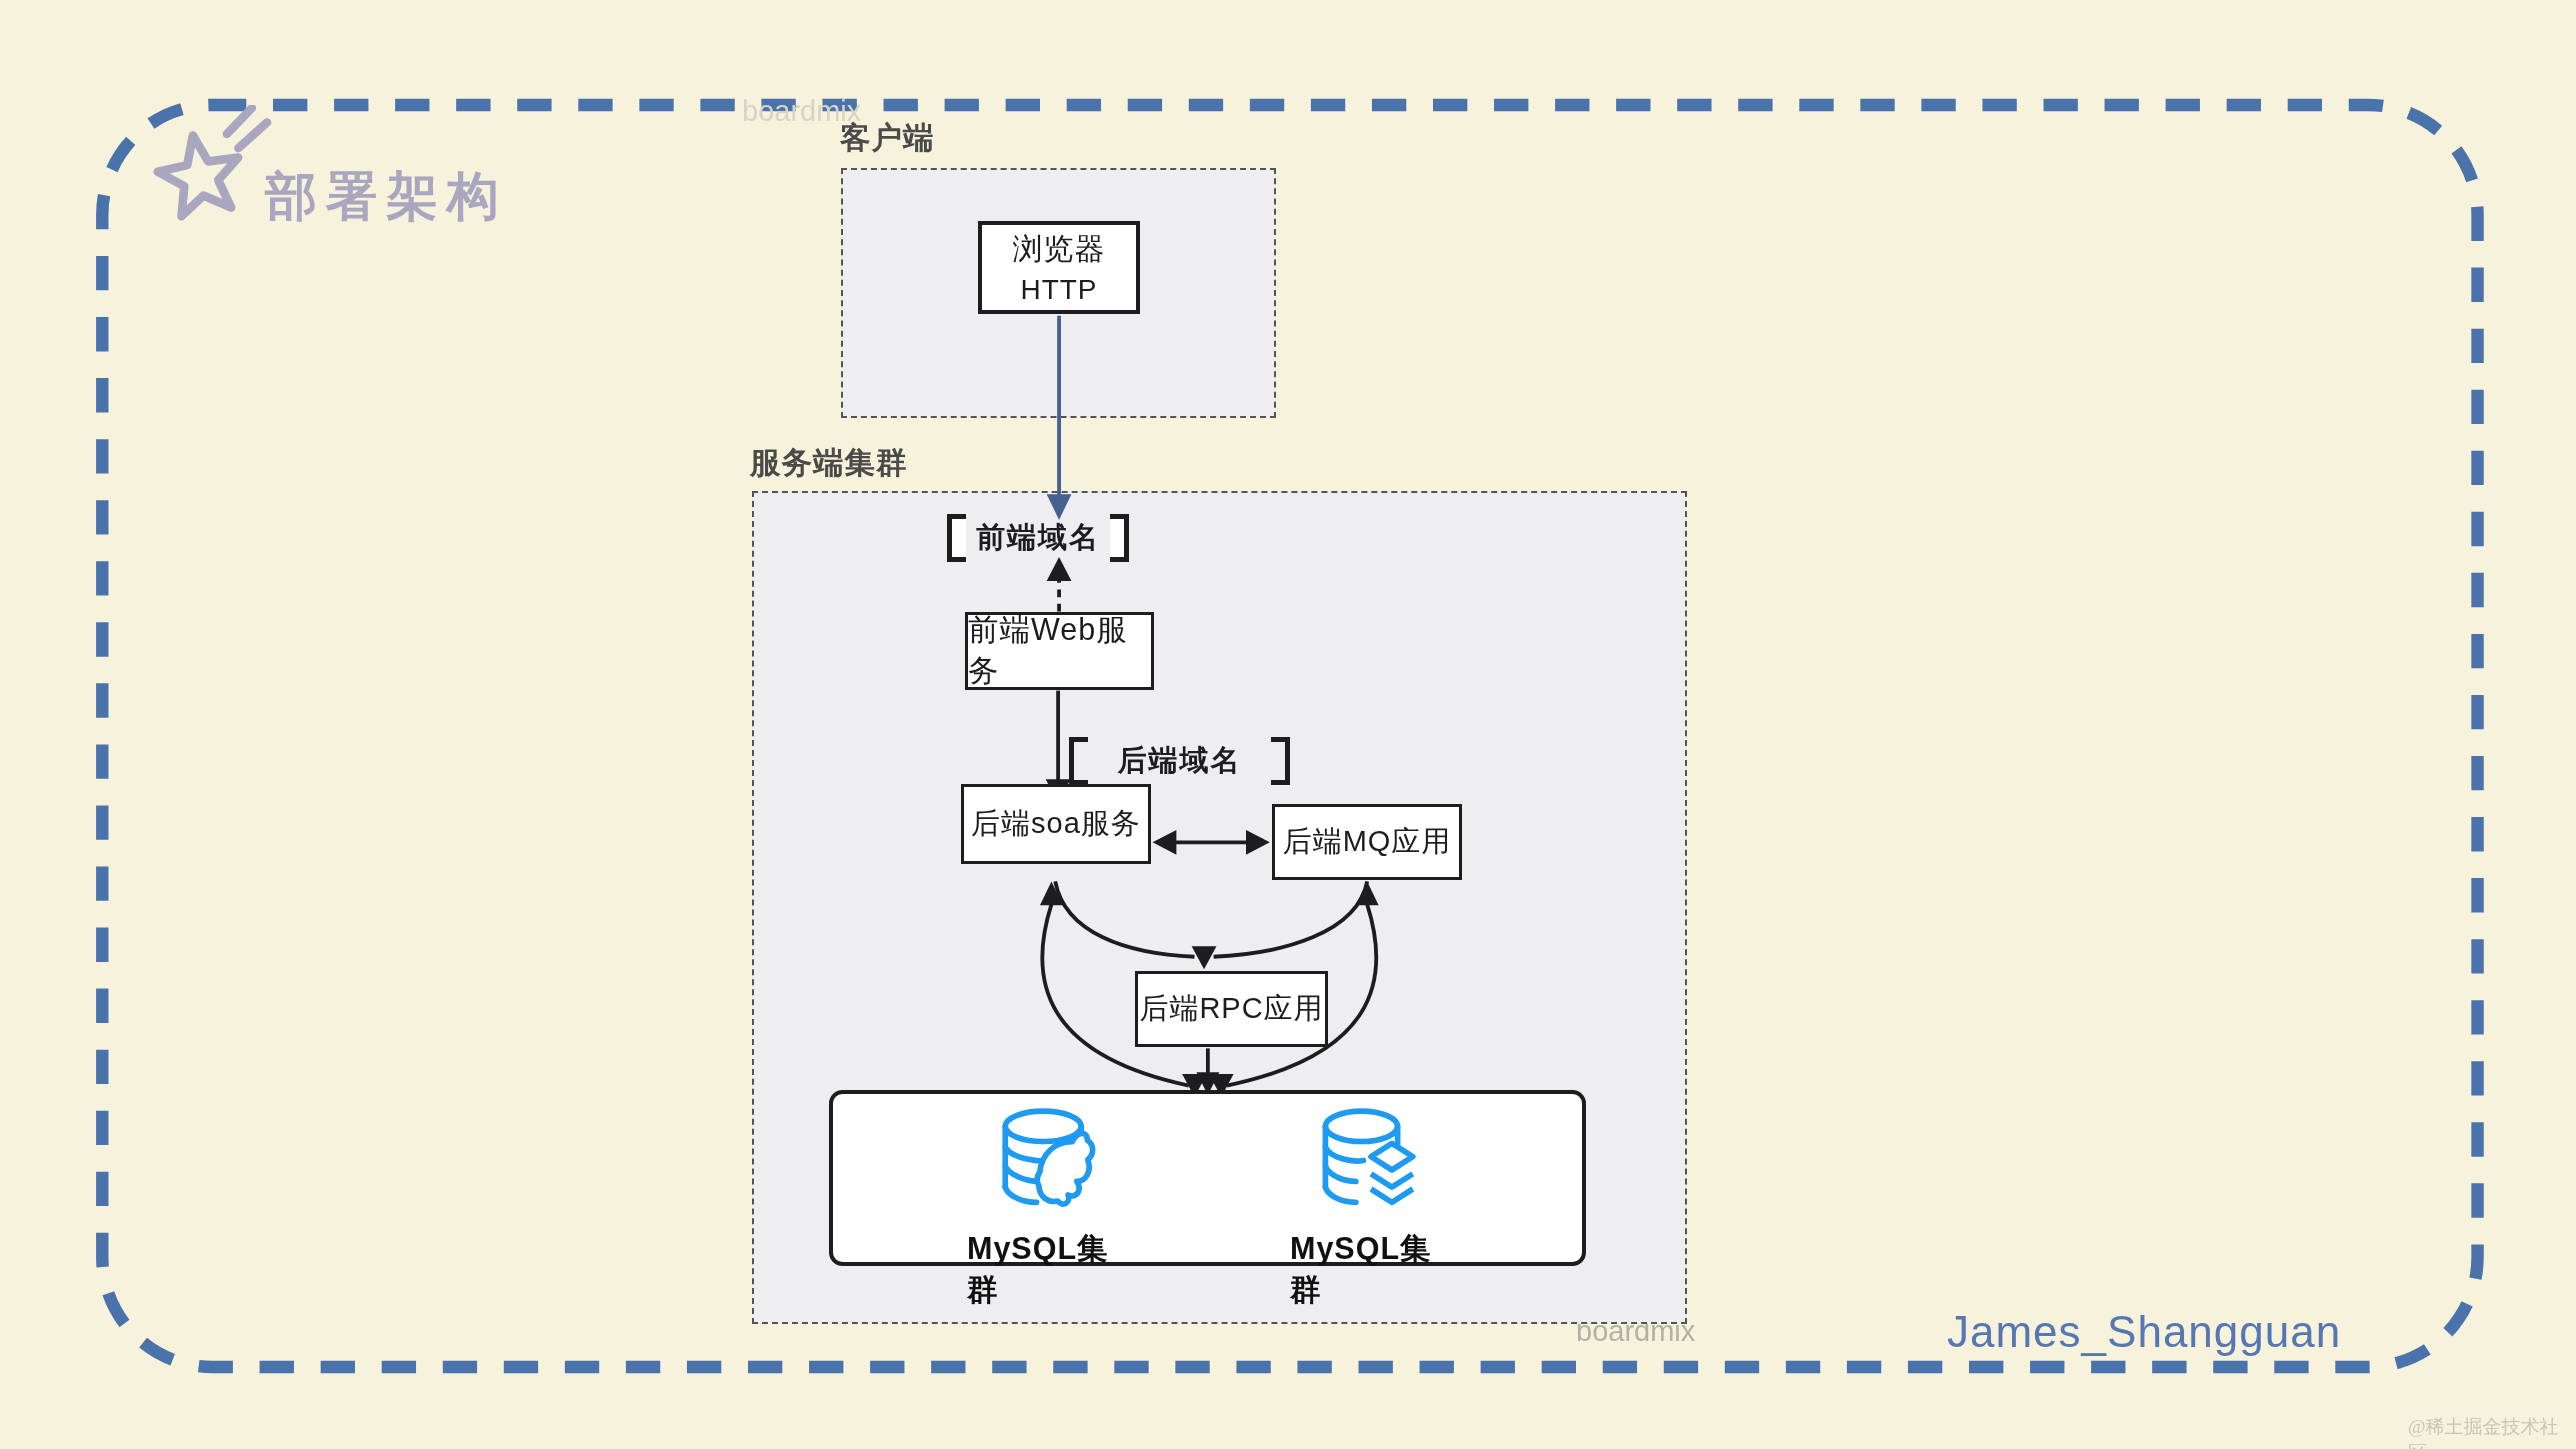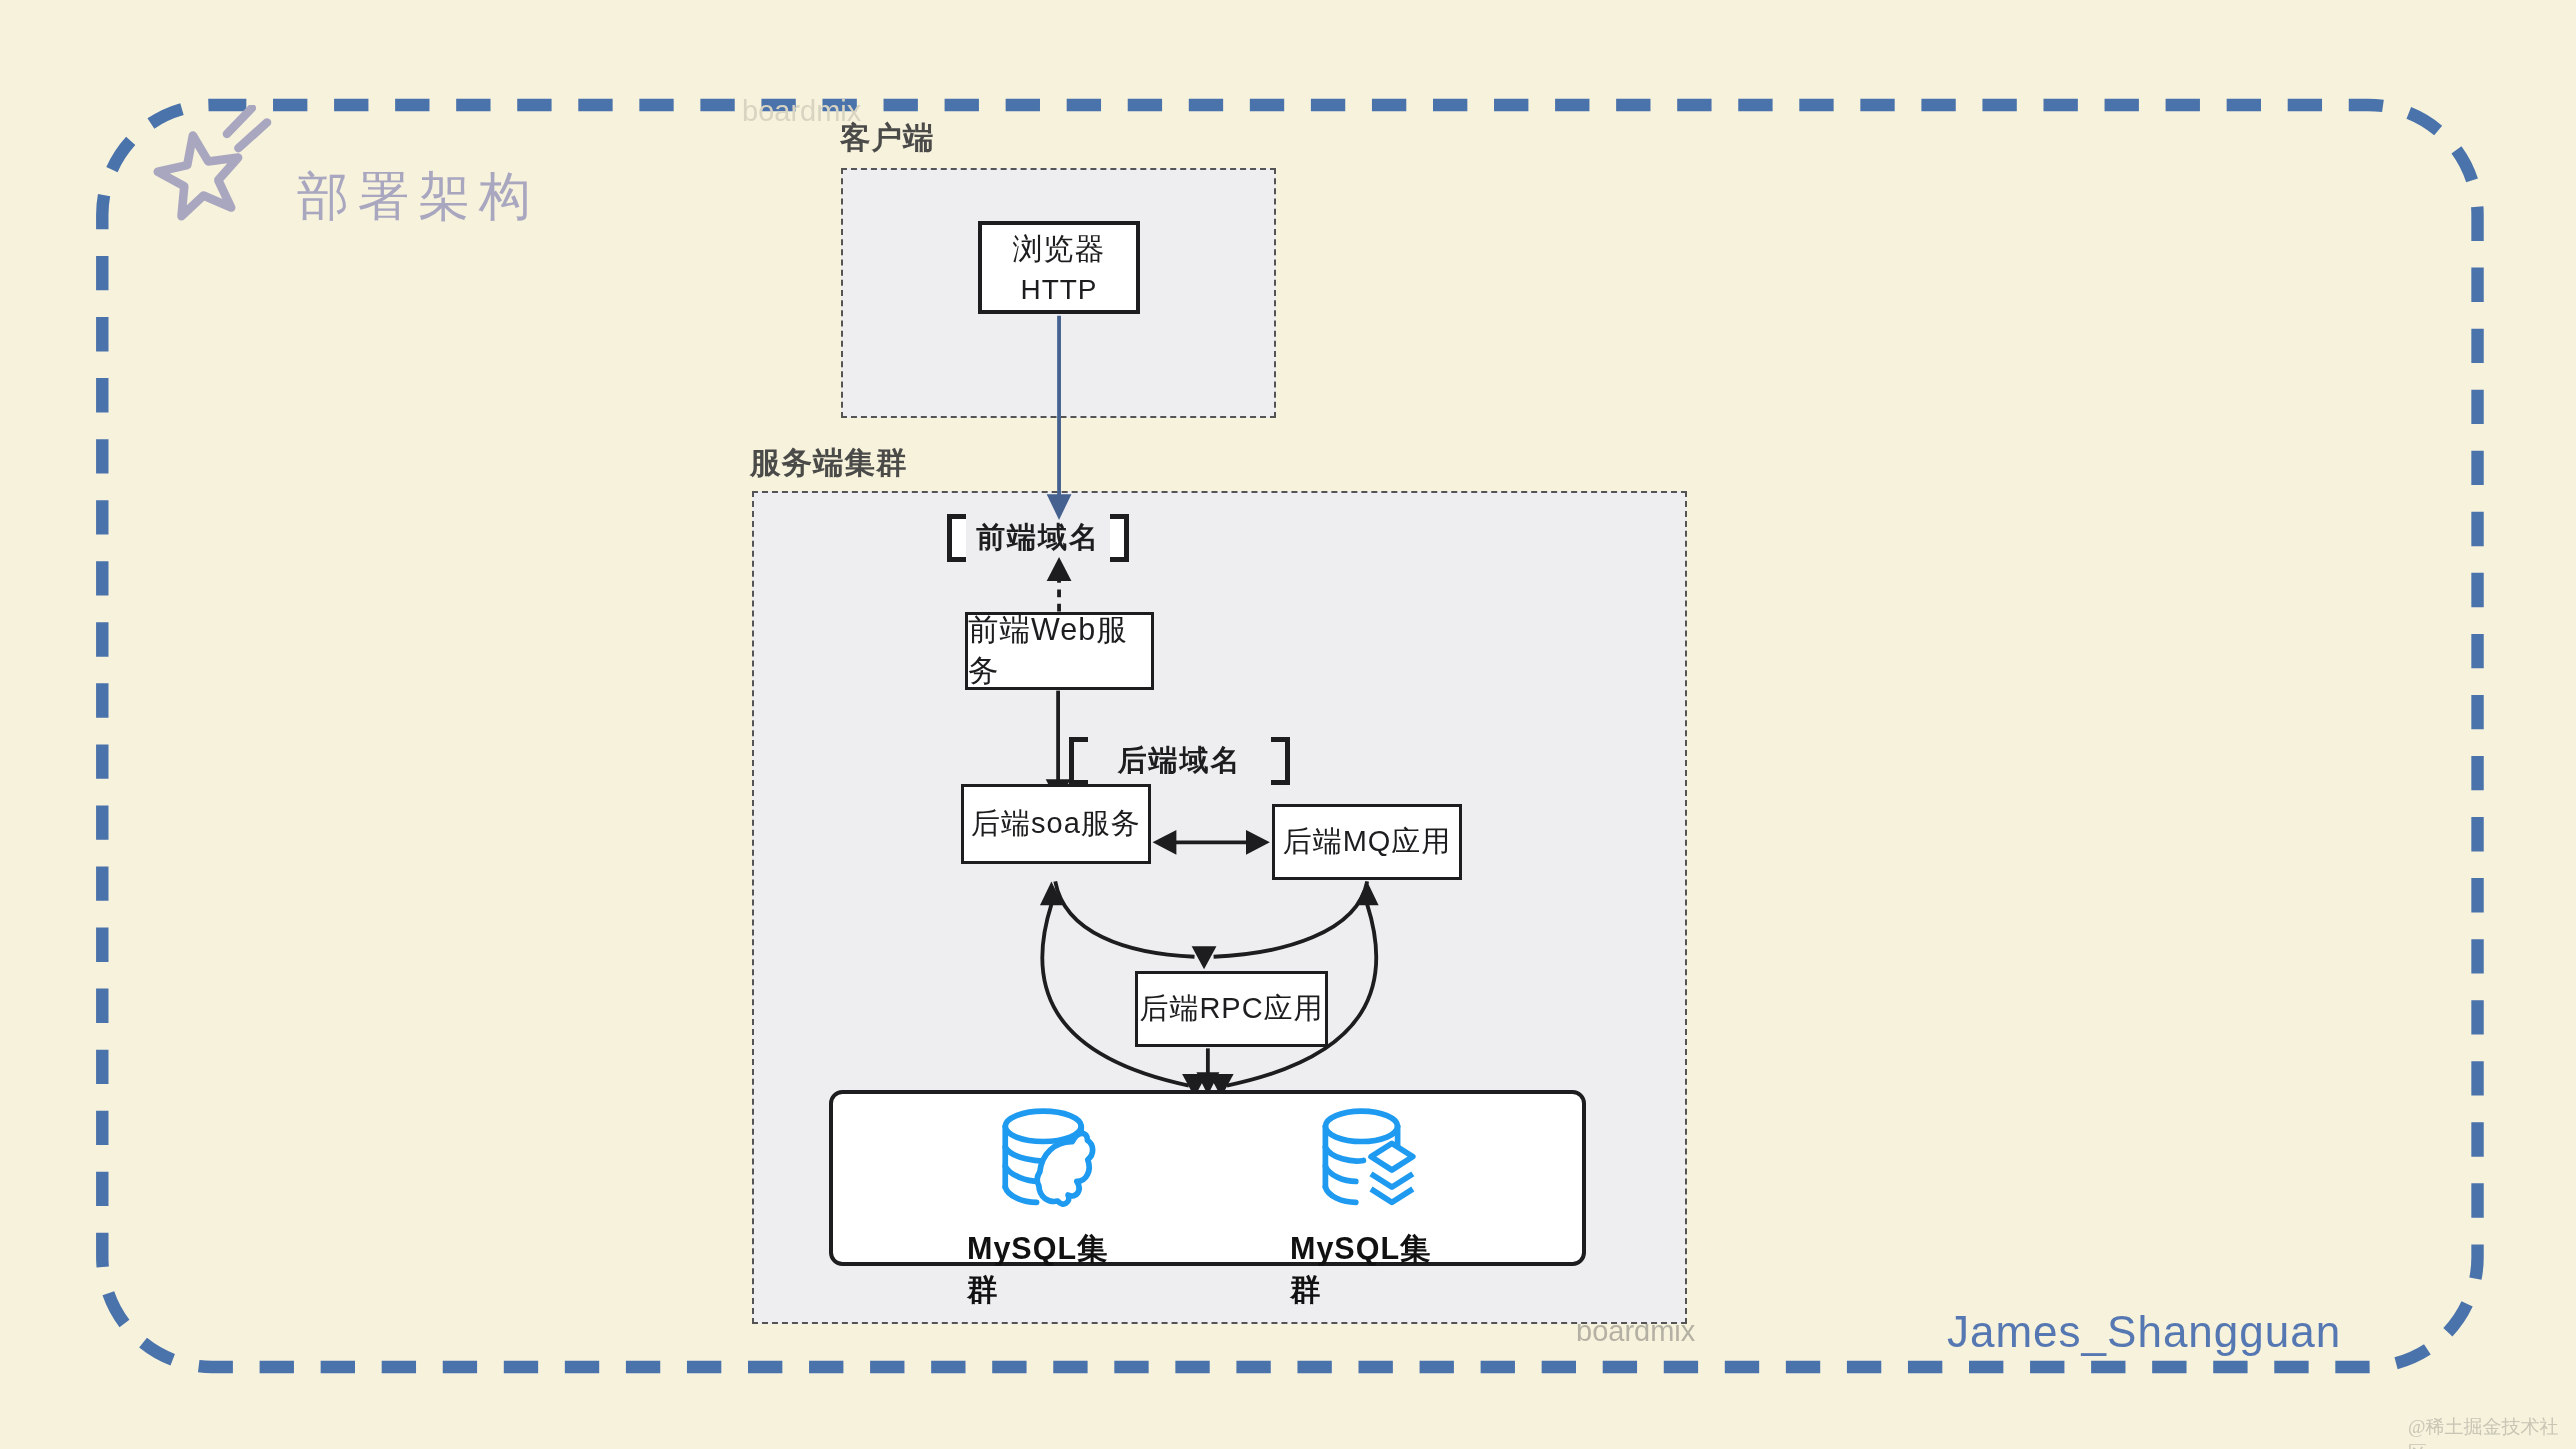--- a/index.html
+++ b/index.html
@@ -37,22 +37,22 @@
   .br-l{border-left:5.7px solid #1d1d1f;border-top:5.7px solid #1d1d1f;border-bottom:5.7px solid #1d1d1f;}
   .br-r{border-right:5.7px solid #1d1d1f;border-top:5.7px solid #1d1d1f;border-bottom:5.7px solid #1d1d1f;}
   .br-text{
     display:flex;align-items:center;justify-content:center;flex:1;
     font-size:29px;font-weight:700;color:#1d1d1f;letter-spacing:1.9px;
   }
   .bracket-group.on-panel .br{background:transparent;}
 
   
   #page-title{
-    position:absolute;left:265px;top:162px;font-size:52px;font-weight:400;
-    color:#a9a6c0;letter-spacing:8.6px;margin-left:32px;
+    position:absolute;left:265px;top:162px;font-size:52px;font-weight:700;
+    color:#a9a6c0;letter-spacing:8.6px;
   }
 
   .watermark{position:absolute;font-size:29px;font-weight:500;}
   #wm-top{left:742px;top:95px;color:#d7d4c1;}
   #wm-bottom{left:1576px;top:1315px;color:#b4b1a4;}
   #signature{
     position:absolute;left:1916px;top:1307px;font-size:44px;font-weight:400;color:#5577b2;letter-spacing:1px;margin-left:31px;
   }
   #juejin-wm{
     position:absolute;left:2408px;top:1414px;font-size:19px;color:#c8c5b5;

